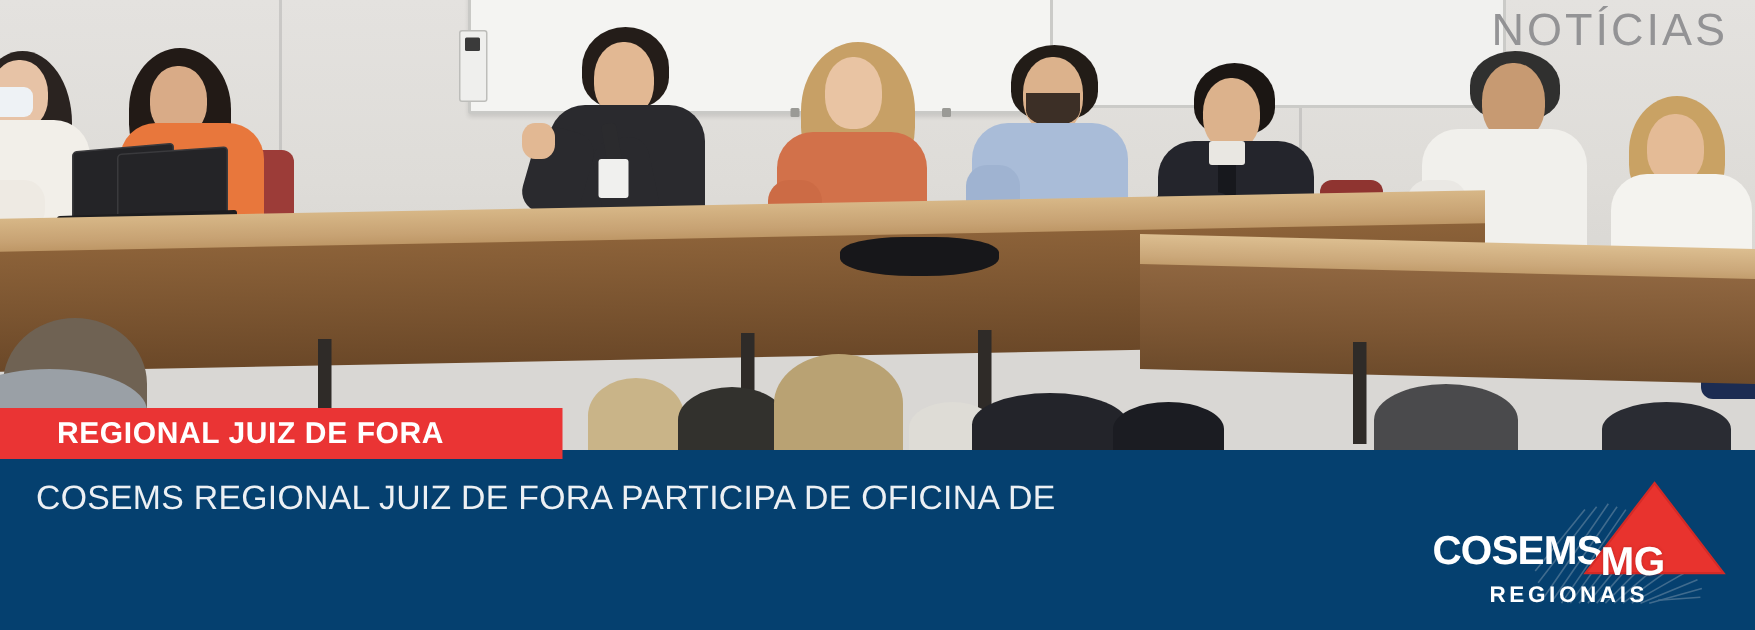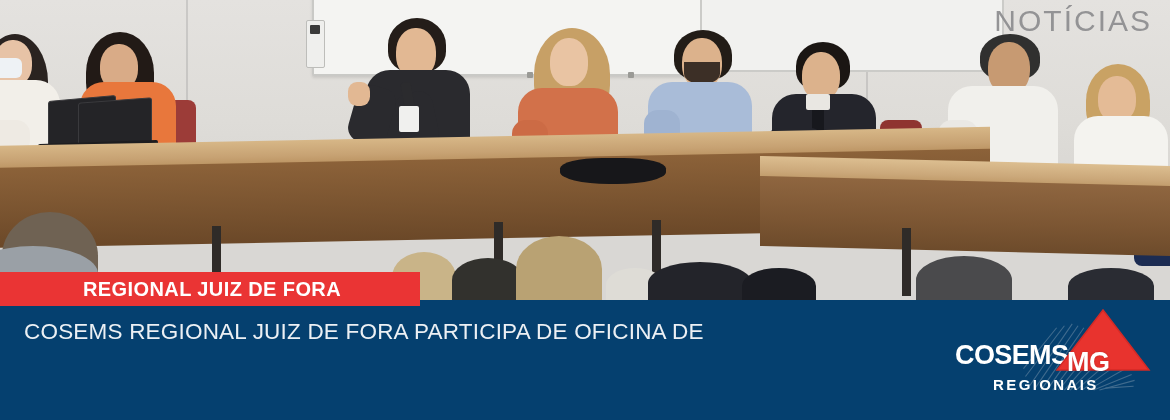--- a/index.html
+++ b/index.html
@@ -87,21 +87,21 @@
     color:#8d8d8f;opacity:.92;
     font-family:"Liberation Sans",sans-serif;
     font-weight:400;
     pointer-events:none;
   }
 
   
   .badge{
     position:absolute;left:0;top:272px;width:375px;height:34px;
     background:#ea3434;
-    display:flex;align-items:center;padding-left:45px;
+    display:flex;align-items:center;
   }
   .badge-text{
     color:#ffffff;font-weight:bold;font-size:20px;
     letter-spacing:.4px;margin-left:38px;
     font-family:"Liberation Sans",sans-serif;
     white-space:nowrap;
   }
 
   
   .bluebar{
@@ -112,21 +112,21 @@
     position:absolute;left:24px;top:316px;width:880px;
     color:#ecf0f4;
     font-size:22.5px;line-height:31px;
     letter-spacing:.2px;
     font-family:"Liberation Sans",sans-serif;
     font-weight:400;
   }
   .headline .l2{display:block;padding-left:6px;}
 
   
-  .logo{position:absolute;left:955px;top:322px;width:200px;height:78px;}
+  .logo{position:absolute;left:955px;top:334px;width:200px;height:78px;}
   .scribble{position:absolute;left:66px;top:-4px;width:118px;height:76px;opacity:.45;}
   .logo-row{position:absolute;left:0;top:18px;width:200px;height:36px;}
   .logo-cosems{
     position:absolute;left:0;top:0;
     font-size:27px;font-weight:bold;color:#ffffff;
     letter-spacing:-.6px;font-family:"Liberation Sans",sans-serif;
   }
   .tri{position:absolute;left:100px;top:-14px;width:96px;height:64px;}
   .logo-mg{
     position:absolute;left:112px;top:1px;

